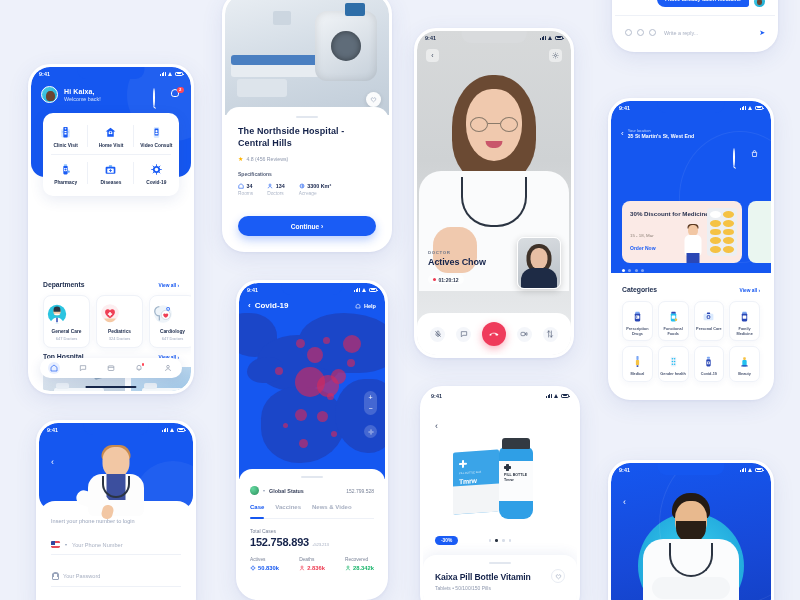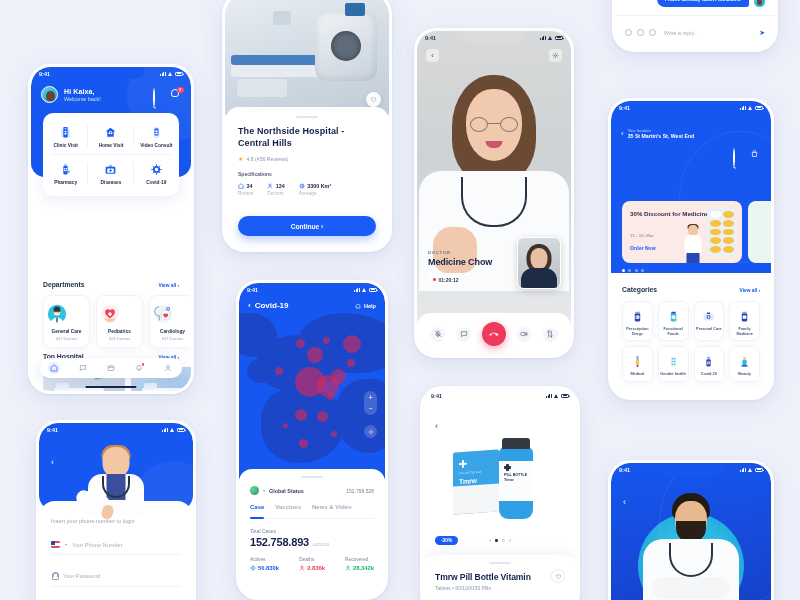--- a/index.html
+++ b/index.html
@@ -747,21 +747,21 @@
             </svg>
         </span>
       </div>
       <div class="pip">
           <span class="h"></span>
           <span class="f"></span>
           <span class="b"></span>
         </div>
       <div class="vc-info">
         <div class="vc-role">DOCTOR</div>
-        <div class="vc-name">Medicine Chow</div>
+        <div class="vc-name">Actives Chow</div>
         <div class="vc-timer">
             <span class="rec-dot"></span>
             <span>01:20:12</span>
           </div>
       </div>
       <div class="vc-bar">
         <div class="vcb">
           <svg width="8" height="8" viewBox="0 0 24 24">
               <rect x="9" y="3" width="6" height="11" rx="3" fill="none" stroke="#56607a" stroke-width="2"></rect>
               <path d="M5 11a7 7 0 0 0 14 0M12 18v3" fill="none" stroke="#56607a" stroke-width="2"></path>
@@ -827,21 +827,21 @@
       <div class="pr-back">‹</div>
       <div class="badge-off">-30%</div>
       <div class="dots">
           <i></i>
           <i class="on"></i>
           <i></i>
           <i></i>
         </div>
       <div class="pr-sheet">
         <div class="grabber"></div>
-        <div class="pr-title">Tmrw Pill Bottle Vitamin</div>
+        <div class="pr-title">Kaixa Pill Bottle Vitamin</div>
         <div class="pr-sub">Tablets • 50/100/150 Pills</div>
         <div class="heart-btn">
           <svg width="7" height="7" viewBox="0 0 24 24">
               <path d="M12 20s-8-5-8-10a4.2 4.2 0 0 1 8-1.6A4.2 4.2 0 0 1 20 10c0 5-8 10-8 10z" fill="none" stroke="#9aa5bb" stroke-width="2"></path>
             </svg>
         </div>
       </div>
     </div>
   </div>
 

